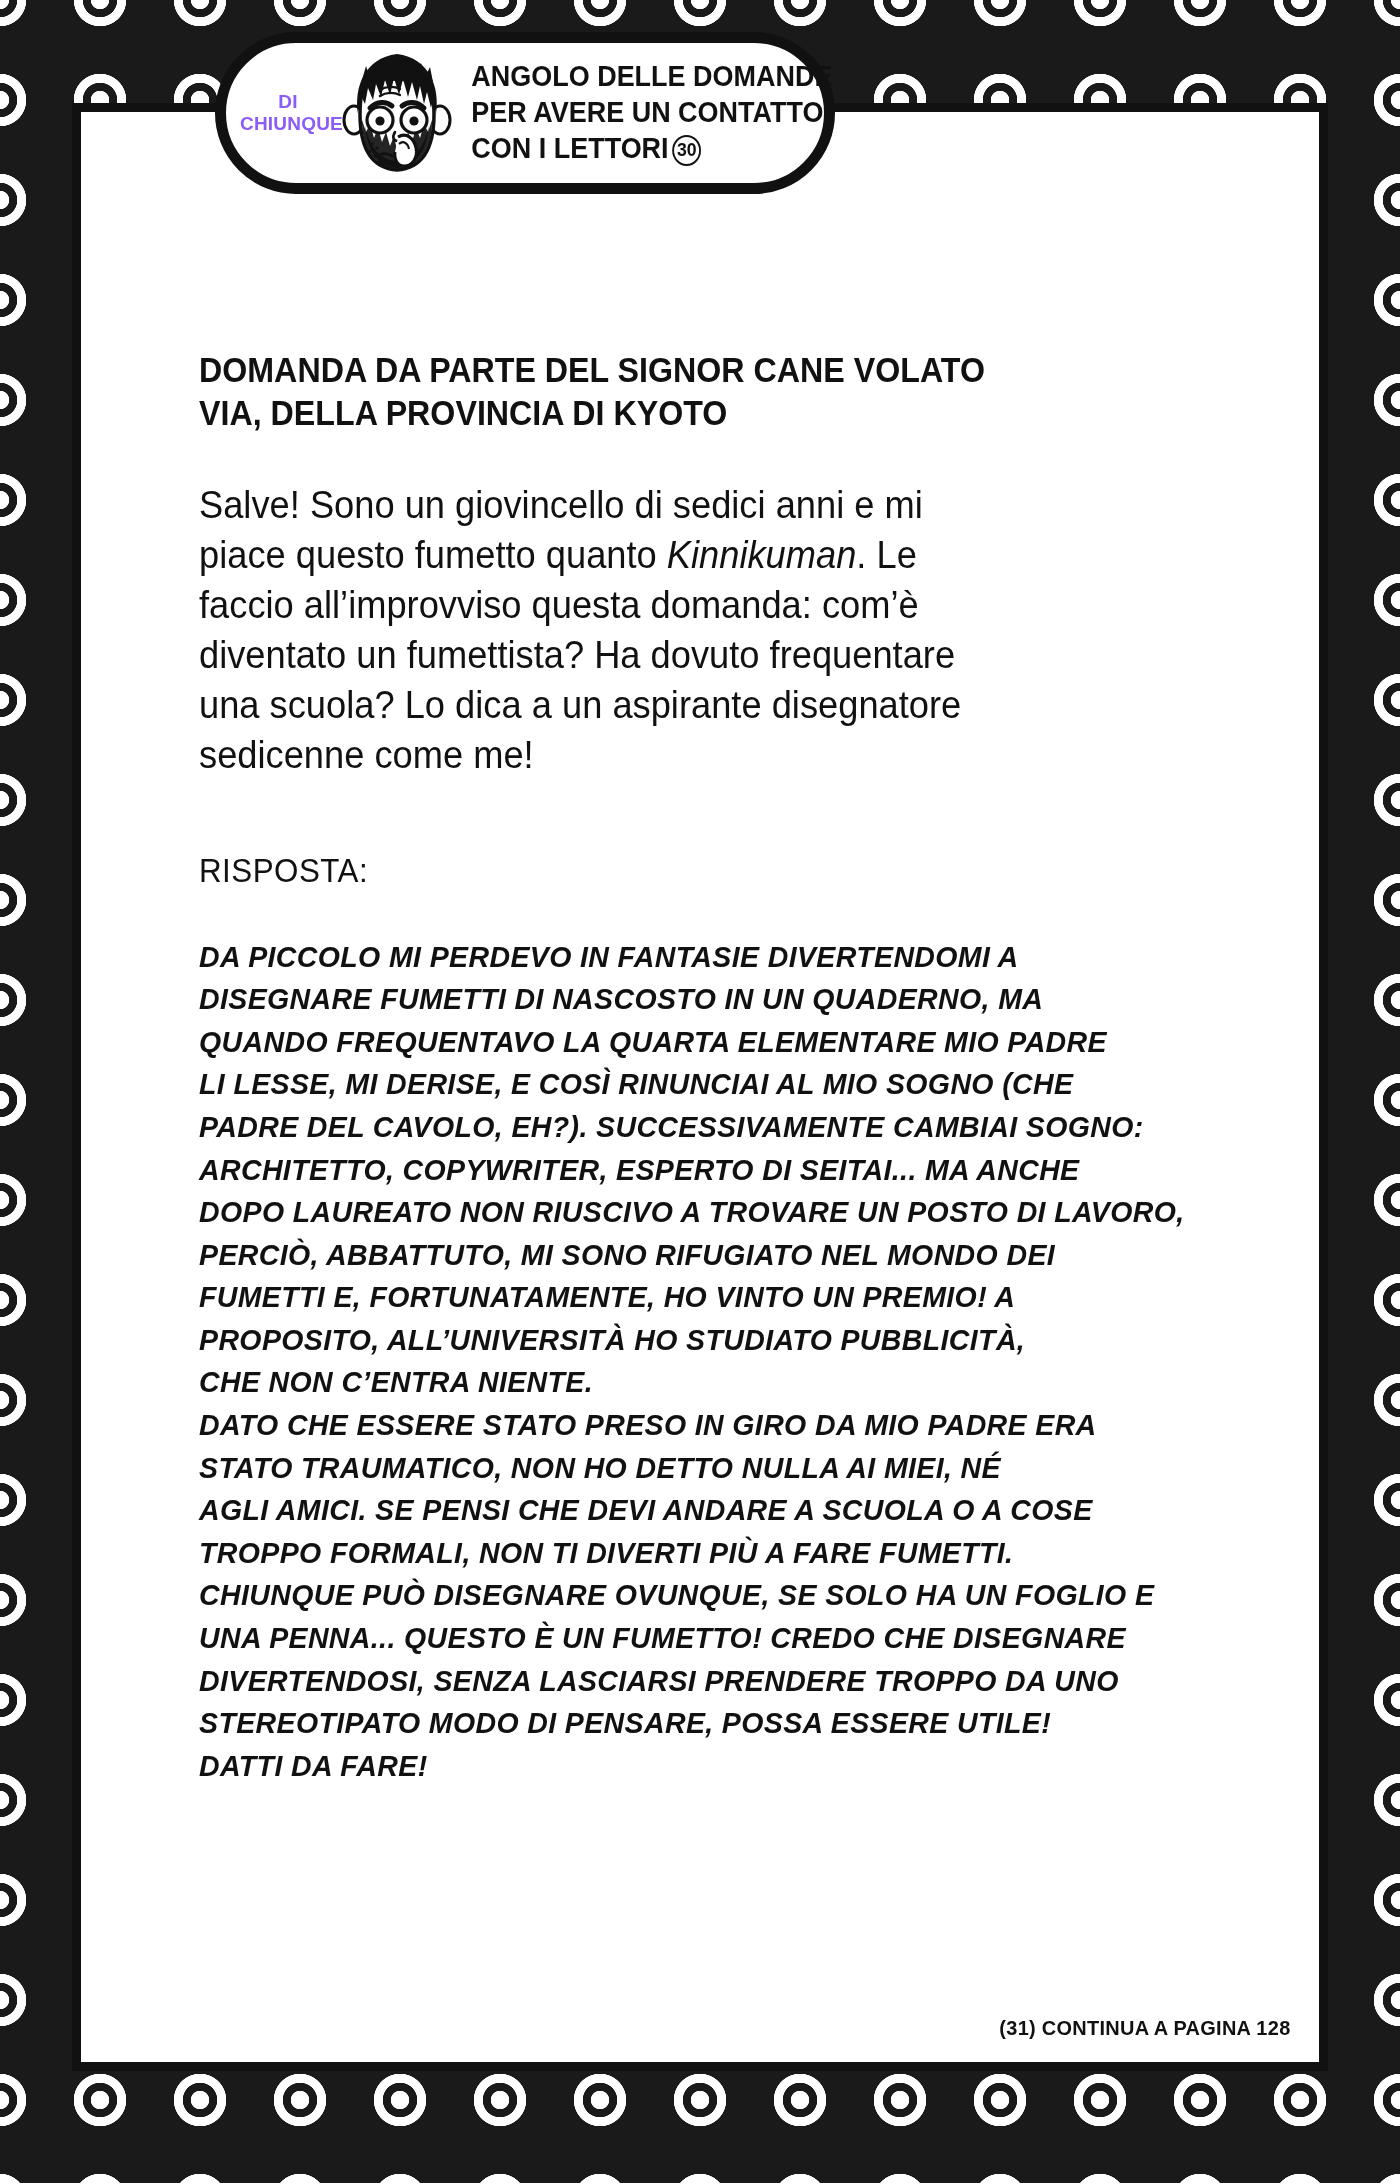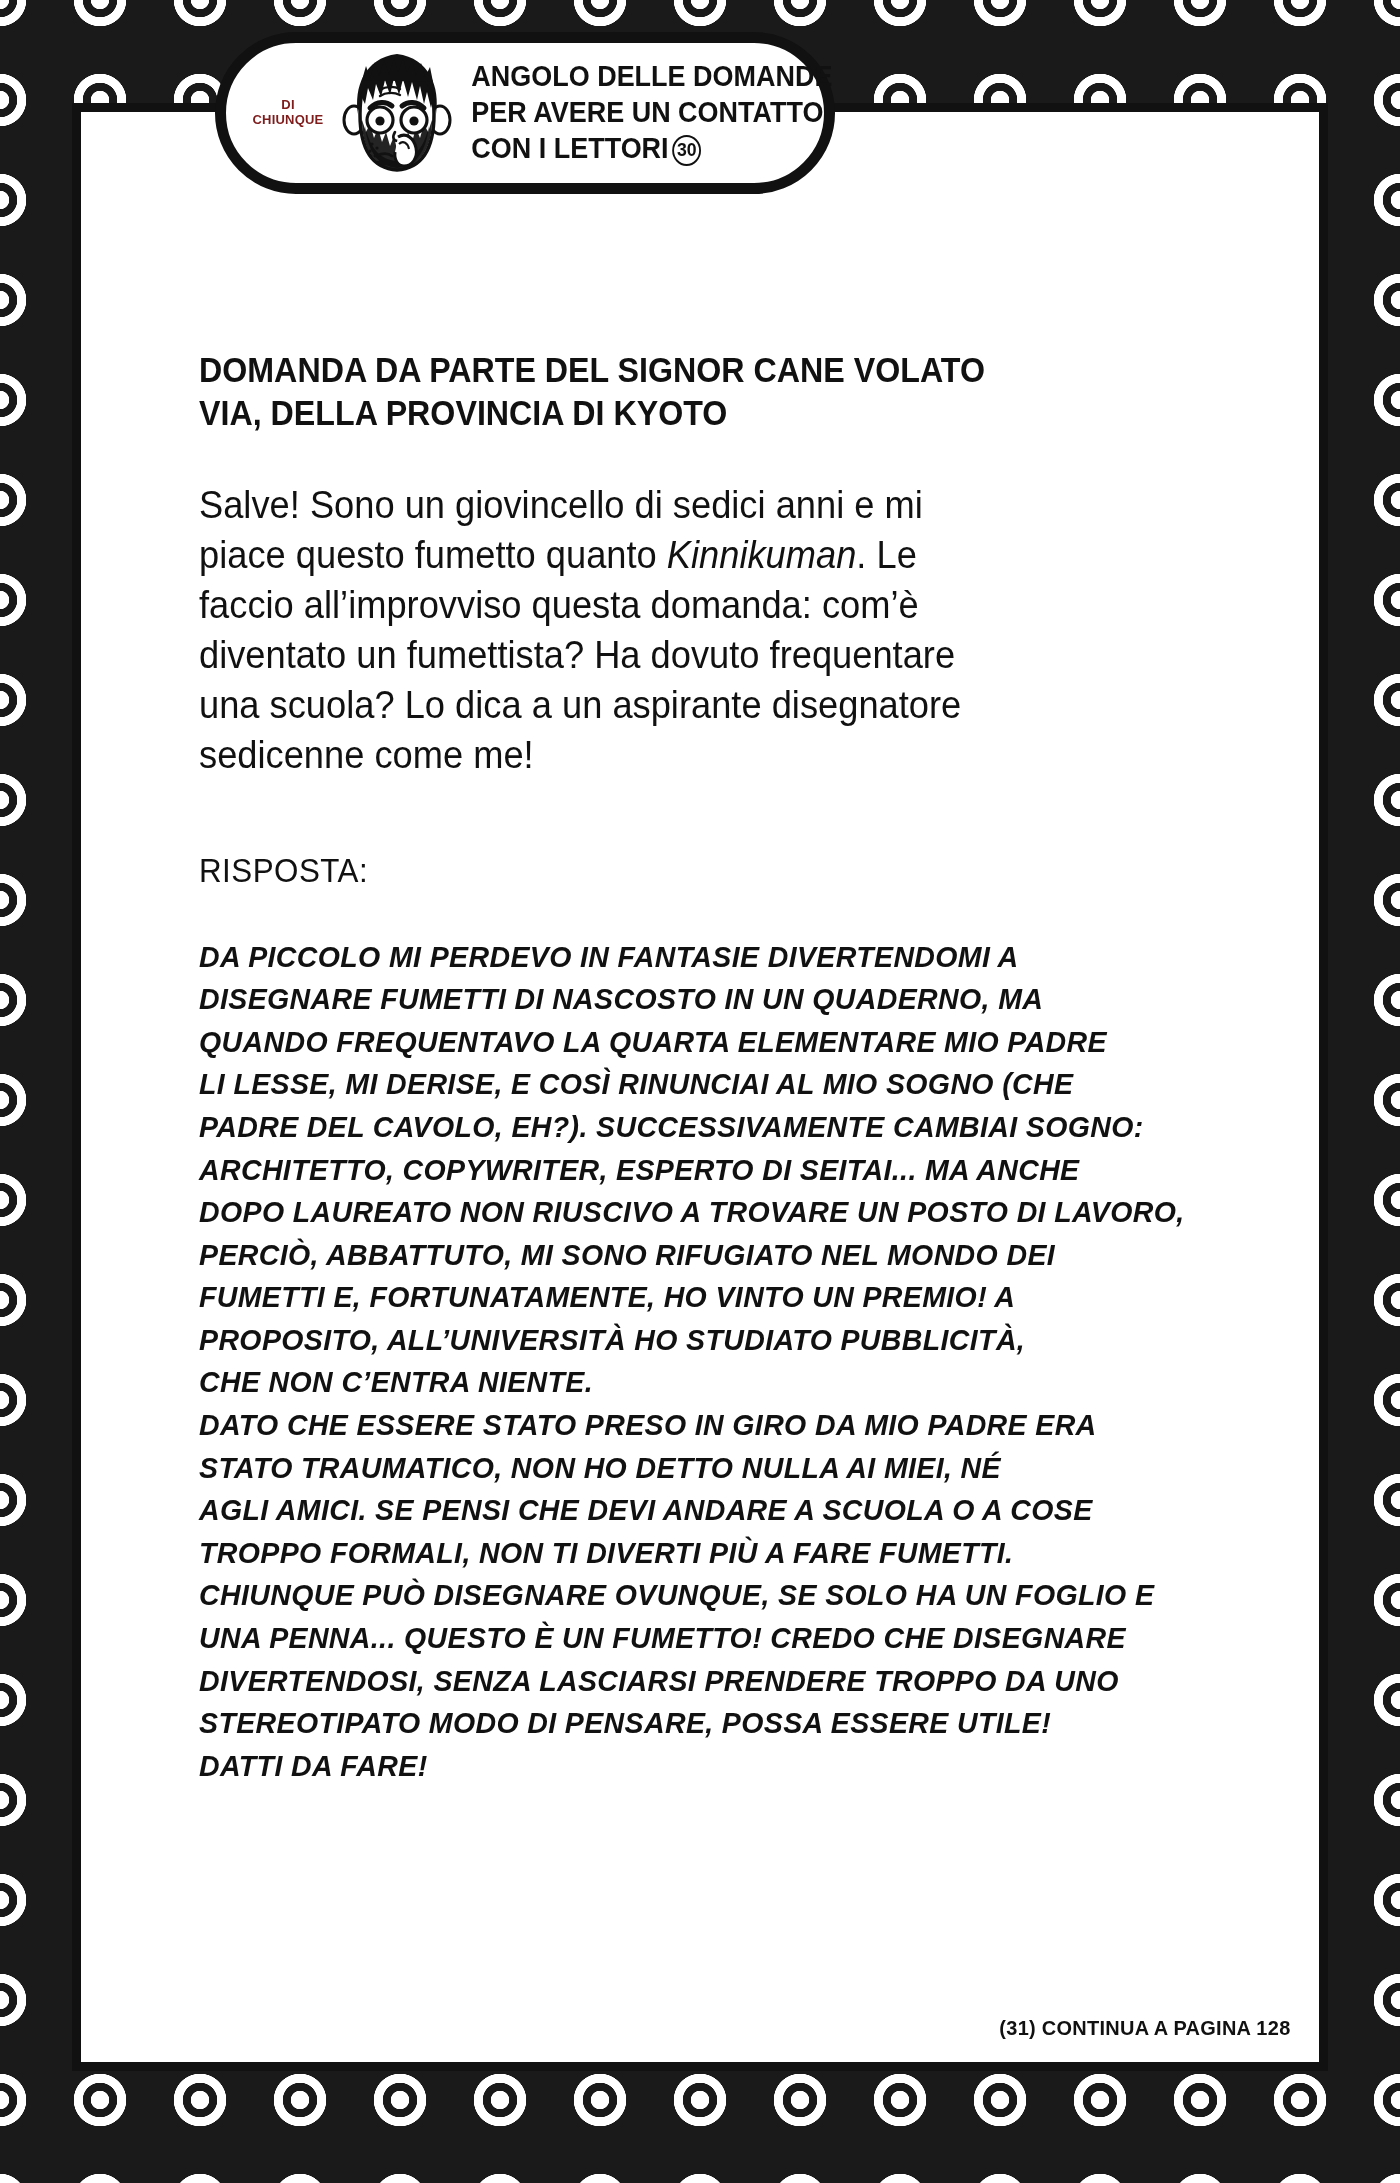--- a/index.html
+++ b/index.html
@@ -58,24 +58,24 @@
     border:11px solid #111111;
     border-radius:90px;
     box-sizing:border-box;
     z-index:20;
     display:flex;align-items:center;
   }
   #byline{
     width:96px;flex:0 0 96px;
     text-align:center;
     font-weight:bold;
-    font-size:13px;
+    font-size:19px;
     letter-spacing:.2px;
     line-height:1.15;
-    color:#7f1d1d;
+    color:#8b5cf6;
     margin-left:14px;
   }
   #byline .l2{display:block;}
 
   
   #face-wrap{width:130px;flex:0 0 130px;height:150px;position:relative;margin-left:-4px;}
   #face-wrap svg{position:absolute;left:0;top:2px;}
 
   #header-title{
     flex:1 1 auto;

